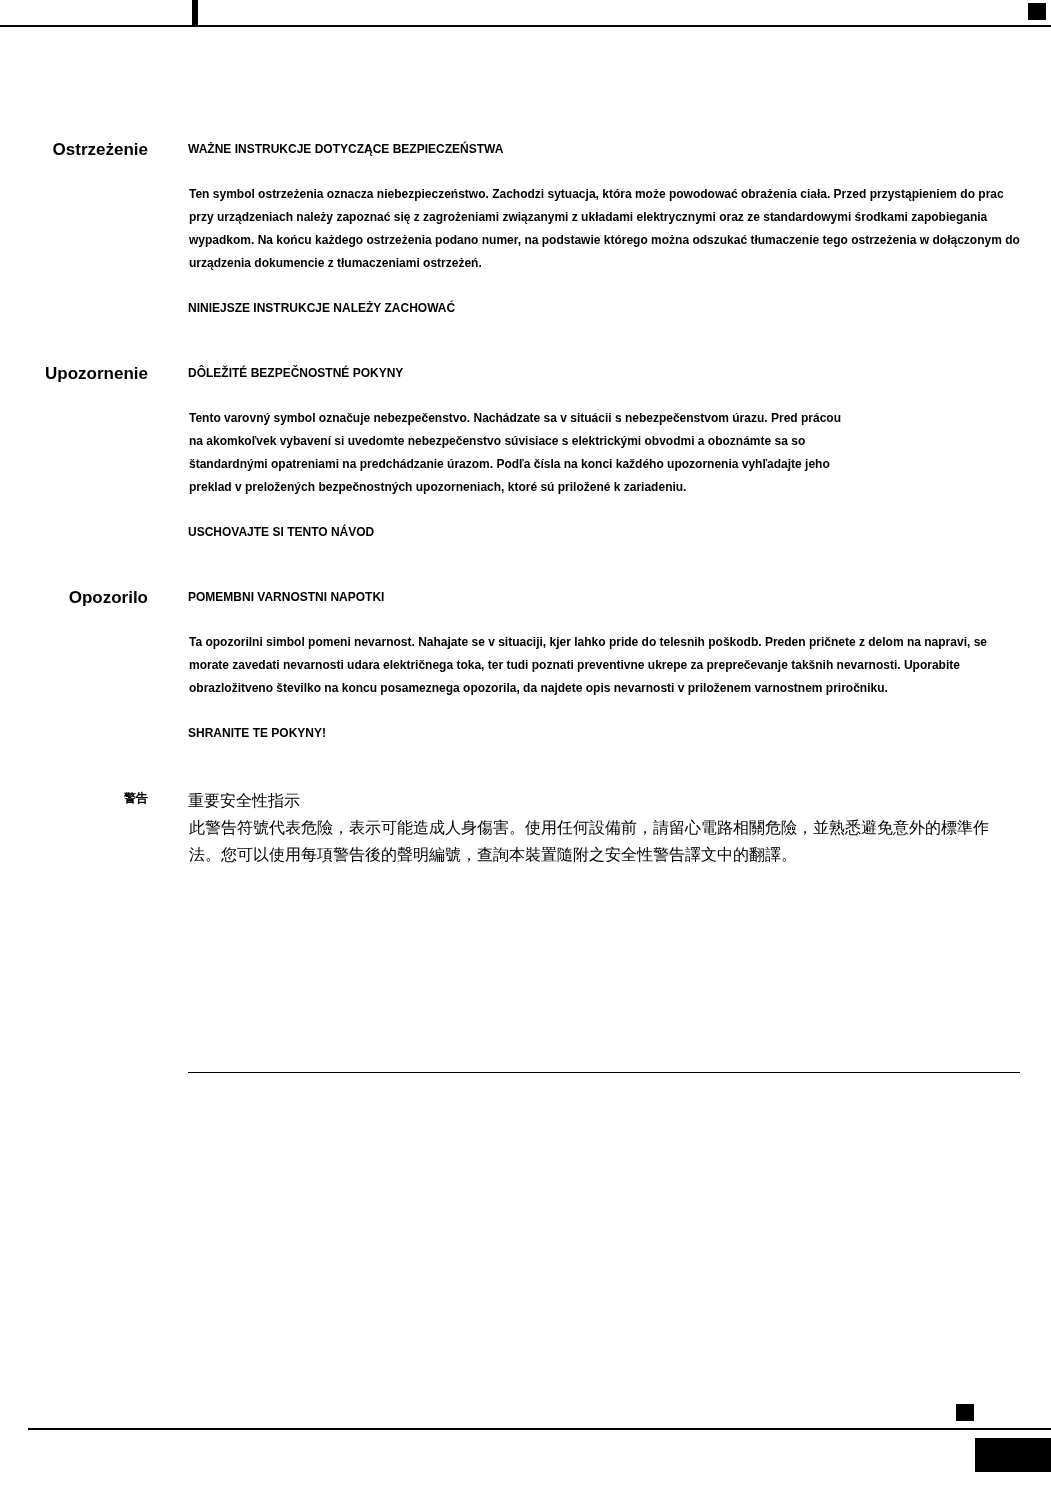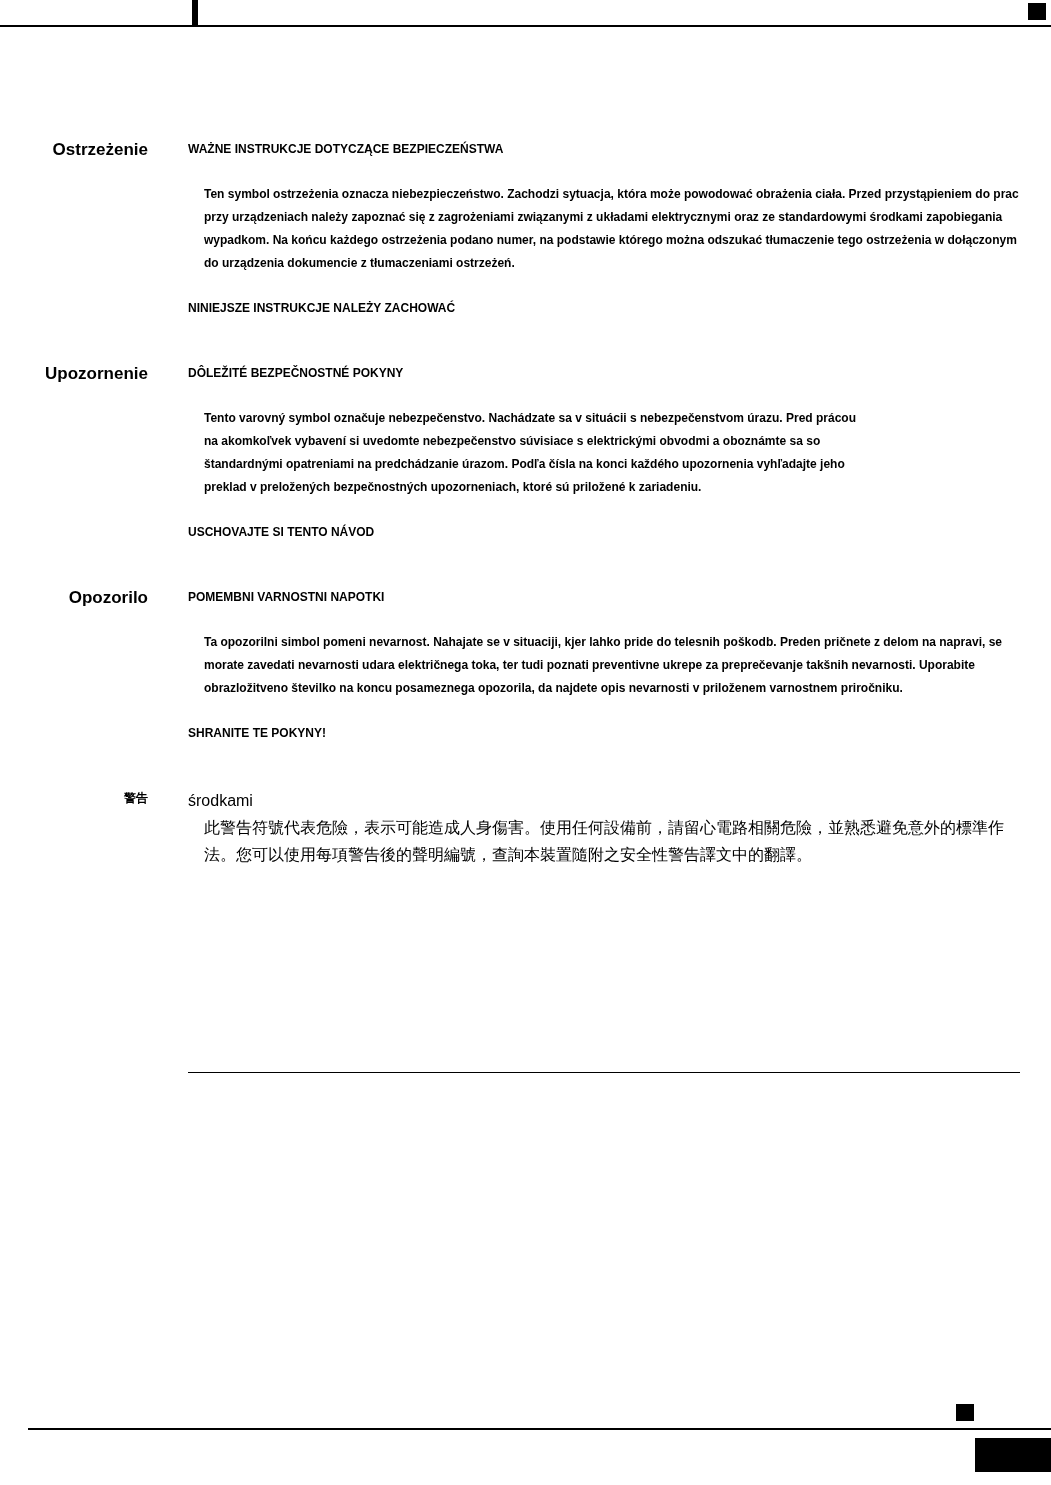--- a/index.html
+++ b/index.html
@@ -24,21 +24,21 @@
   .section .label {
     flex:0 0 148px; width:148px; text-align:right;
     font-weight:bold; font-size:17px; line-height:23px;
   }
   .section .content {
     margin-left:40px; width:832px;
     font-weight:bold; font-size:12px; line-height:23px;
   }
   .content p { margin:0; }
   .content .title { margin:0 0 22px 0; }
-  .content .body  { margin:0 0 22px 16px; text-align:left; }
+  .content .body  { margin:0 0 22px 1px; text-align:left; }
   .content .keep  { margin:0; }
 
   .section--narrow .body { max-width:662px; }
 
   .section--cjk .label { font-size:12px; }
   .section--cjk .content { font-weight:normal; font-size:16px; line-height:27px; }
   .section--cjk .title, .section--cjk .body { margin-bottom:0; }
 
   .divider { position:absolute; left:188px; top:1072px; width:832px; height:0; border-top:1px solid #000; }
 </style>
@@ -77,20 +77,20 @@
     <div class="content">
       <p class="title">POMEMBNI VARNOSTNI NAPOTKI</p>
       <p class="body">Ta opozorilni simbol pomeni nevarnost. Nahajate se v situaciji, kjer lahko pride do telesnih poškodb. Preden pričnete z delom na napravi, se morate zavedati nevarnosti udara električnega toka, ter tudi poznati preventivne ukrepe za preprečevanje takšnih nevarnosti. Uporabite obrazložitveno številko na koncu posameznega opozorila, da najdete opis nevarnosti v priloženem varnostnem priročniku.</p>
       <p class="keep">SHRANITE TE POKYNY!</p>
     </div>
   </div>
 
   <div class="section section--cjk">
     <div class="label">警告</div>
     <div class="content">
-      <p class="title">środkami</p>
+      <p class="title">重要安全性指示</p>
       <p class="body">此警告符號代表危險，表示可能造成人身傷害。使用任何設備前，請留心電路相關危險，並熟悉避免意外的標準作法。您可以使用每項警告後的聲明編號，查詢本裝置隨附之安全性警告譯文中的翻譯。</p>
     </div>
   </div>
 
 </div>
 
 <div class="divider"></div>
 
 </body></html>

